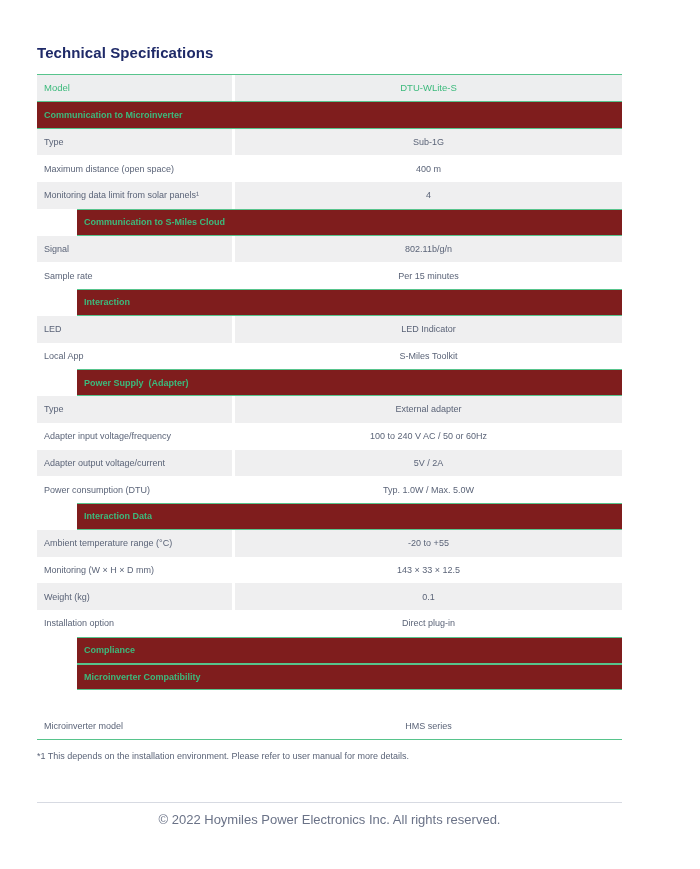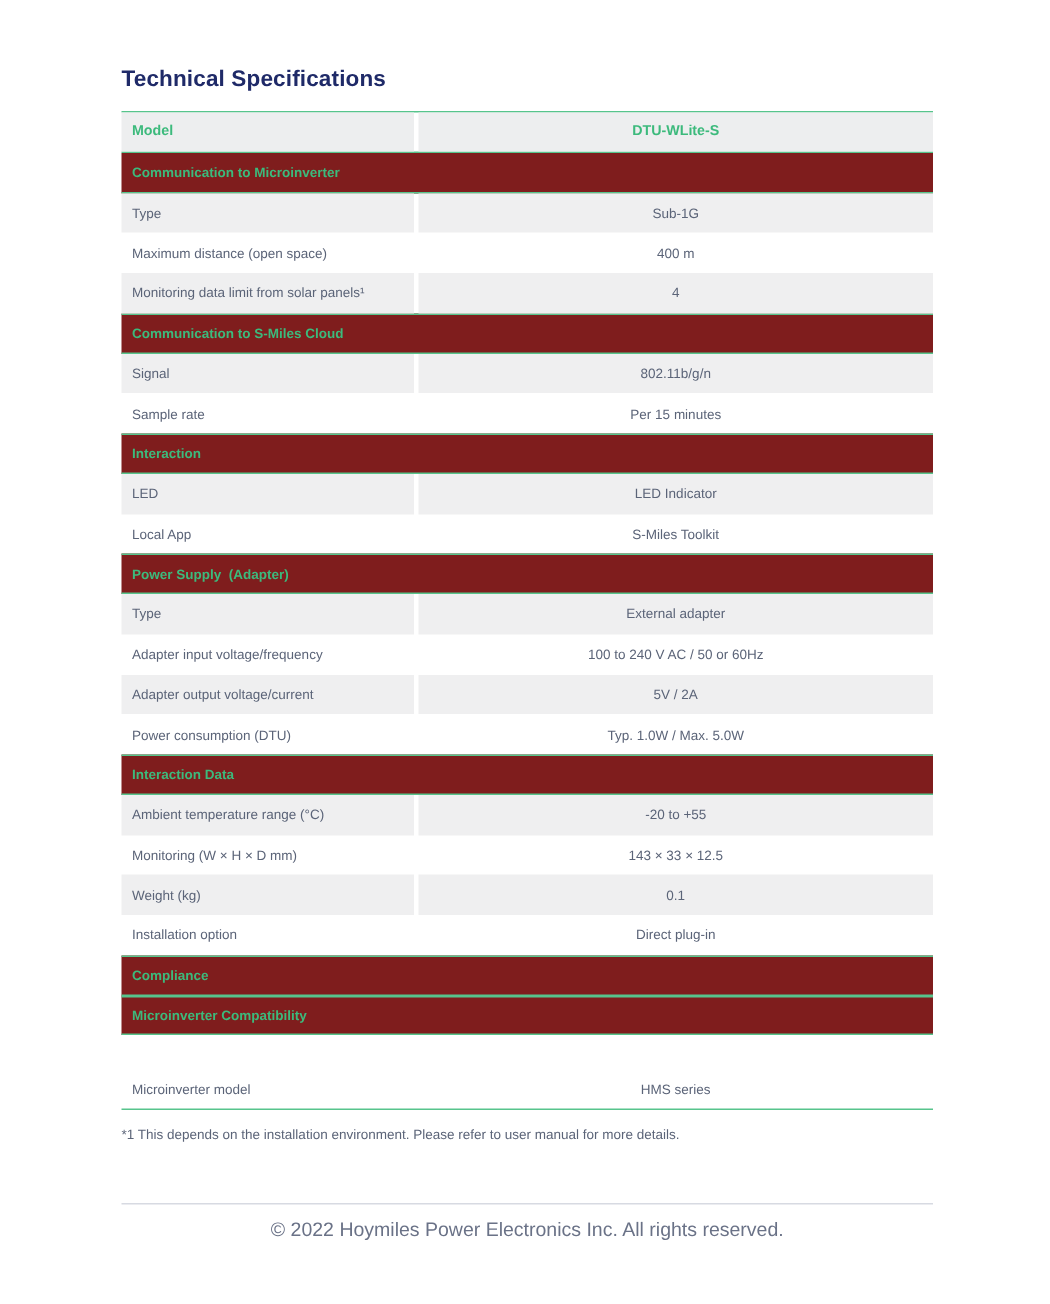--- a/index.html
+++ b/index.html
@@ -4,21 +4,21 @@
 <style>
   * { margin: 0; padding: 0; box-sizing: border-box; }
   html, body { background: #ffffff; }
   body {
     width: 700px; height: 869px;
     font-family: "Liberation Sans", "DejaVu Sans", sans-serif;
     overflow: hidden;
   }
   .page {
     width: 700px; height: 736px;
-    padding: 44px 78px 0 81px;
+    padding: 44px 78px 0 37px;
   }
   .title {
     font-size: 15px;
     font-weight: bold;
     color: #1f2a68;
     letter-spacing: 0.1px;
     margin-bottom: 13px;
   }
   .spec-table {
     border-top: 1.5px solid #57c48c;
@@ -44,37 +44,37 @@
     flex: 1 1 auto;
     justify-content: center;
     text-align: center;
   }
   .row.shaded .cell { background: #efeff0; }
   .row.header-row { border-bottom: 1.5px solid #57c48c; }
   .row.header-row .cell { background: #edeeef; }
   .row.header-row .cell-label,
   .row.header-row .cell-value {
     color: #3cba7c;
-    font-weight: bold;
+    font-weight: normal;
     font-size: 9.5px;
   }
   .row.last-row { border-bottom: 1.5px solid #57c48c; margin-top: 23px; }
   .section-row {
     display: flex;
     align-items: center;
     height: 26.75px;
     padding-left: 7px;
     font-size: 9px;
     font-weight: bold;
     color: #3cba7c;
     border-bottom: 1.5px solid #57c48c;
     white-space: pre-wrap;
     background: #7f1d1d;
   }
-  .section-row.section-top { border-top: 1.5px solid #57c48c; }
+  .section-row.section-top { border-top: 1.5px solid #57c48c; margin-left: 40px; }
   .footnote {
     margin-top: 11px;
     font-size: 9px;
     color: #5b6478;
   }
   .footer-line {
     margin-top: 41px;
     border-top: 1px solid #d7dae2;
     width: 100%;
   }

